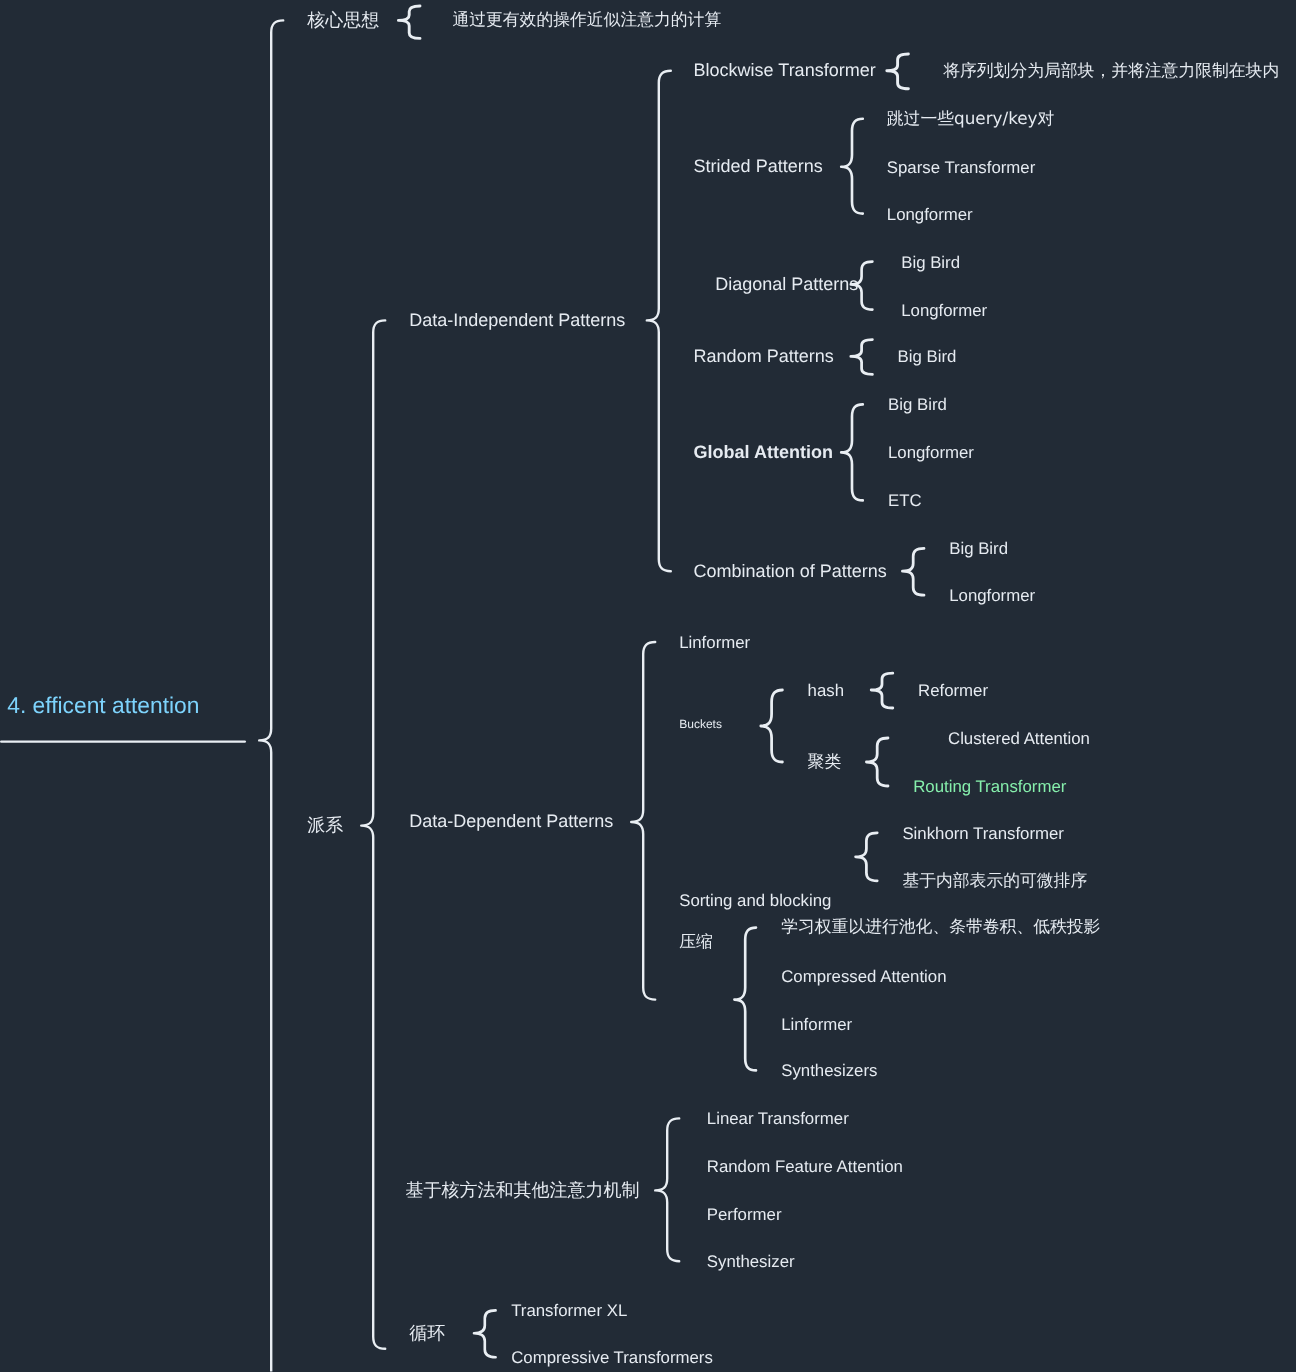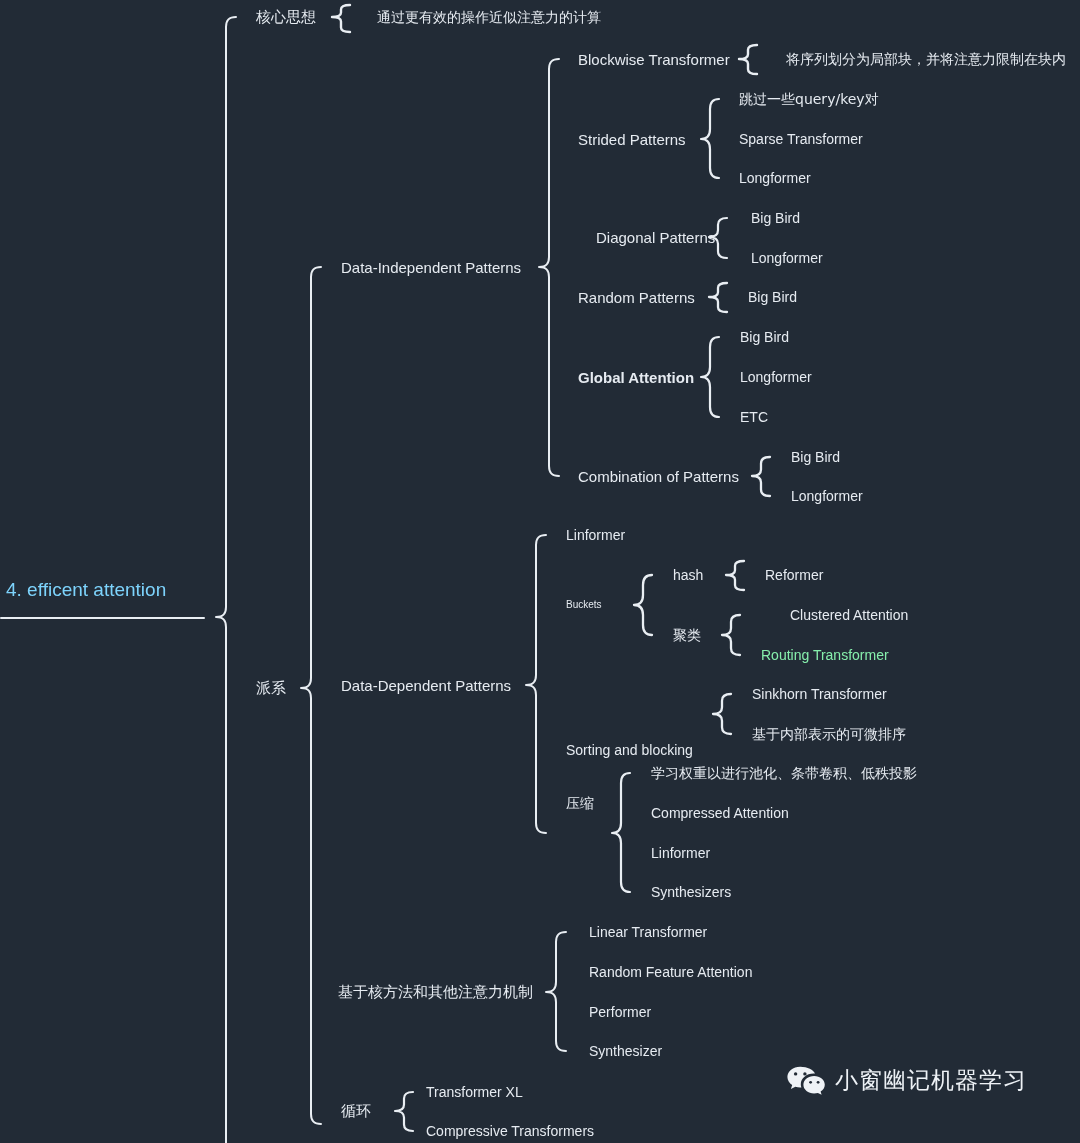--- a/index.html
+++ b/index.html
@@ -103,42 +103,29 @@
       <div class="node" style="left: 566px; top: 535px; font-size: 14px; color: rgb(230, 235, 241);">Linformer</div>
       <div class="node" style="left: 566px; top: 605px; font-size: 10px; color: rgb(230, 235, 241);">Buckets</div>
       <div class="node" style="left: 673px; top: 575px; font-size: 14px; color: rgb(230, 235, 241);">hash</div>
       <div class="node" style="left: 765px; top: 575px; font-size: 14px; color: rgb(230, 235, 241);">Reformer</div>
       <div class="node cjk" style="left: 673px; top: 635px; font-size: 14px; color: rgb(230, 235, 241);">聚类</div>
       <div class="node" style="left: 761px; top: 615px; font-size: 14px; color: rgb(230, 235, 241); margin-left: 29px;">Clustered Attention</div>
       <div class="node" style="left: 761px; top: 655px; font-size: 14px; color: #86efac;">Routing Transformer</div>
       <div class="node" style="left: 566px; top: 714px; font-size: 14px; color: rgb(230, 235, 241); margin-top: 36px;">Sorting and blocking</div>
       <div class="node" style="left: 752px; top: 694px; font-size: 14px; color: rgb(230, 235, 241);">Sinkhorn Transformer</div>
       <div class="node cjk" style="left: 752px; top: 734px; font-size: 14px; color: rgb(230, 235, 241);">基于内部表示的可微排序</div>
-      <div class="node cjk" style="left: 566px; top: 803px; font-size: 14px; color: rgb(230, 235, 241); text-align: center;">压缩</div>
+      <div class="node cjk" style="left: 566px; top: 785px; font-size: 14px; color: rgb(230, 235, 241); text-align: center;">压缩</div>
       <div class="node cjk" style="left: 651px; top: 773px; font-size: 14px; color: rgb(230, 235, 241);">学习权重以进行池化、条带卷积、低秩投影</div>
       <div class="node" style="left: 651px; top: 813px; font-size: 14px; color: rgb(230, 235, 241);">Compressed Attention</div>
       <div class="node" style="left: 651px; top: 853px; font-size: 14px; color: rgb(230, 235, 241);">Linformer</div>
       <div class="node" style="left: 651px; top: 892px; font-size: 14px; color: rgb(230, 235, 241);">Synthesizers</div>
       <div class="node" style="left: 589px; top: 932px; font-size: 14px; color: rgb(230, 235, 241);">Linear Transformer</div>
       <div class="node" style="left: 589px; top: 972px; font-size: 14px; color: rgb(230, 235, 241);">Random Feature Attention</div>
       <div class="node" style="left: 589px; top: 1012px; font-size: 14px; color: rgb(230, 235, 241);">Performer</div>
       <div class="node" style="left: 589px; top: 1051px; font-size: 14px; color: rgb(230, 235, 241);">Synthesizer</div>
       <div class="node" style="left: 426px; top: 1092px; font-size: 14px; color: rgb(230, 235, 241);">Transformer XL</div>
       <div class="node" style="left: 426px; top: 1131px; font-size: 14px; color: rgb(230, 235, 241);">Compressive Transformers</div>
     </div>
 
   <div class="root-node" style="left: 6px; top: 589px;">4. efficent attention</div>
   <div class="root-underline" style="left: 0px; top: 617px; width: 205px; background: rgb(233, 238, 243);"></div>
 
-  <div class="watermark" style="left: 786px; top: 1080px; transform: translateY(-50%);">
-    <span>
-      <svg class="wechat-icon" width="40" height="30" viewBox="0 0 40 30" aria-hidden="true">
-        <path d="M14.2 1.2C7.1 1.2 1.4 5.9 1.4 11.6c0 3.2 1.9 6.1 4.8 8l-1.3 4 4.5-2.3c1.5.4 3.1.7 4.8.7.4 0 .8 0 1.2-.1-.4-1-.6-2.1-.6-3.2 0-6 5.7-10.8 12.8-10.8.5 0 .9 0 1.4.1C27.6 4.3 21.5 1.2 14.2 1.2z" fill="#eef2f6"></path>
-        <circle cx="9.6" cy="8.4" r="1.7" fill="#222b36"></circle>
-        <circle cx="18.9" cy="8.4" r="1.7" fill="#222b36"></circle>
-        <path d="M38.8 19.2c0-4.8-4.8-8.7-10.7-8.7s-10.7 3.9-10.7 8.7 4.8 8.7 10.7 8.7c1.3 0 2.6-.2 3.8-.5l3.7 1.9-1-3.2c2.5-1.6 4.2-4.1 4.2-6.9z" fill="#eef2f6"></path>
-        <circle cx="24.6" cy="16.8" r="1.4" fill="#222b36"></circle>
-        <circle cx="32.1" cy="16.8" r="1.4" fill="#222b36"></circle>
-      </svg>
-    </span>
-    <span class="wm-text">小窗幽记机器学习</span>
-  </div>
 </div>
 
 </body></html>

